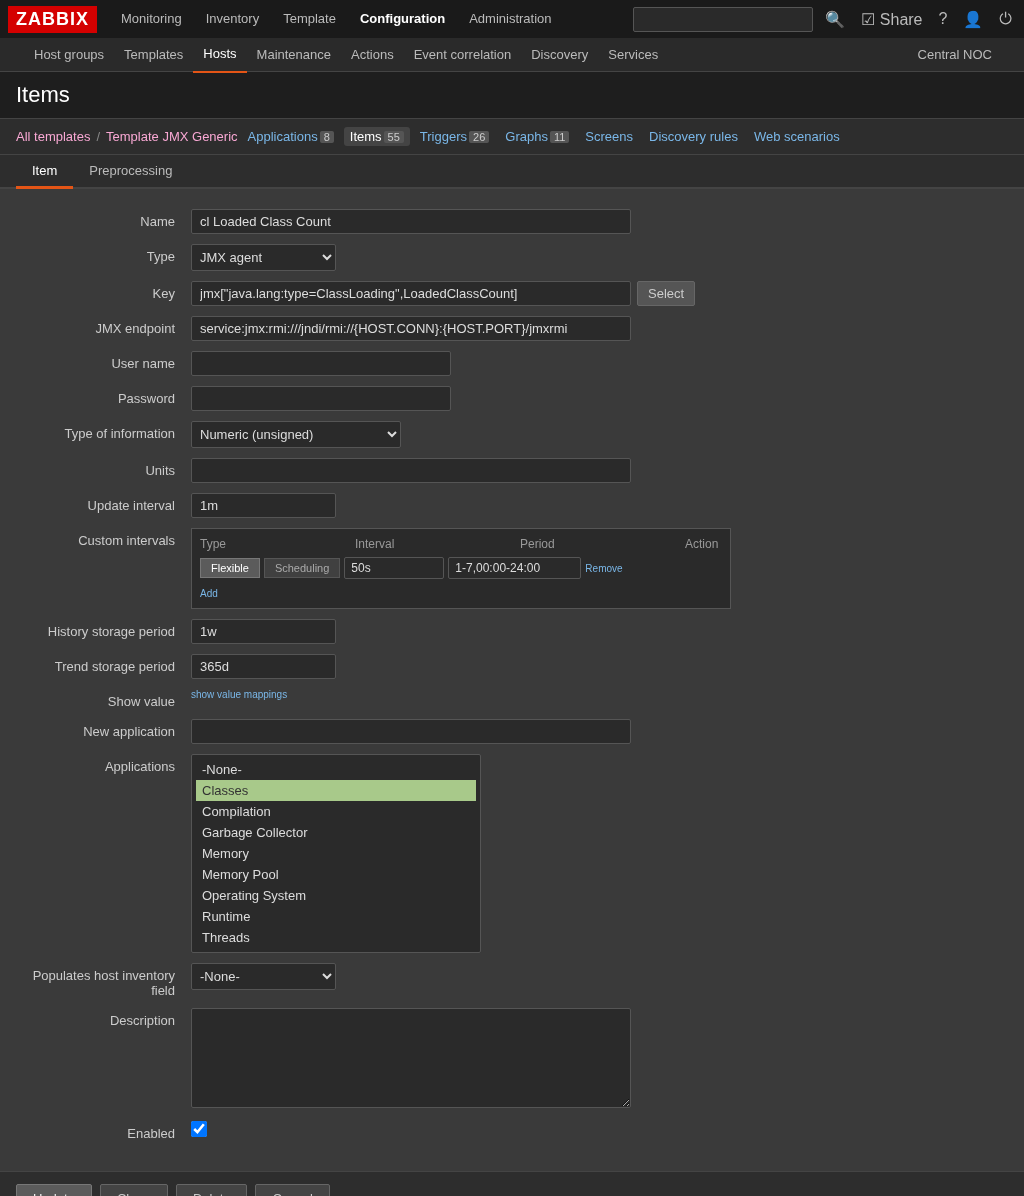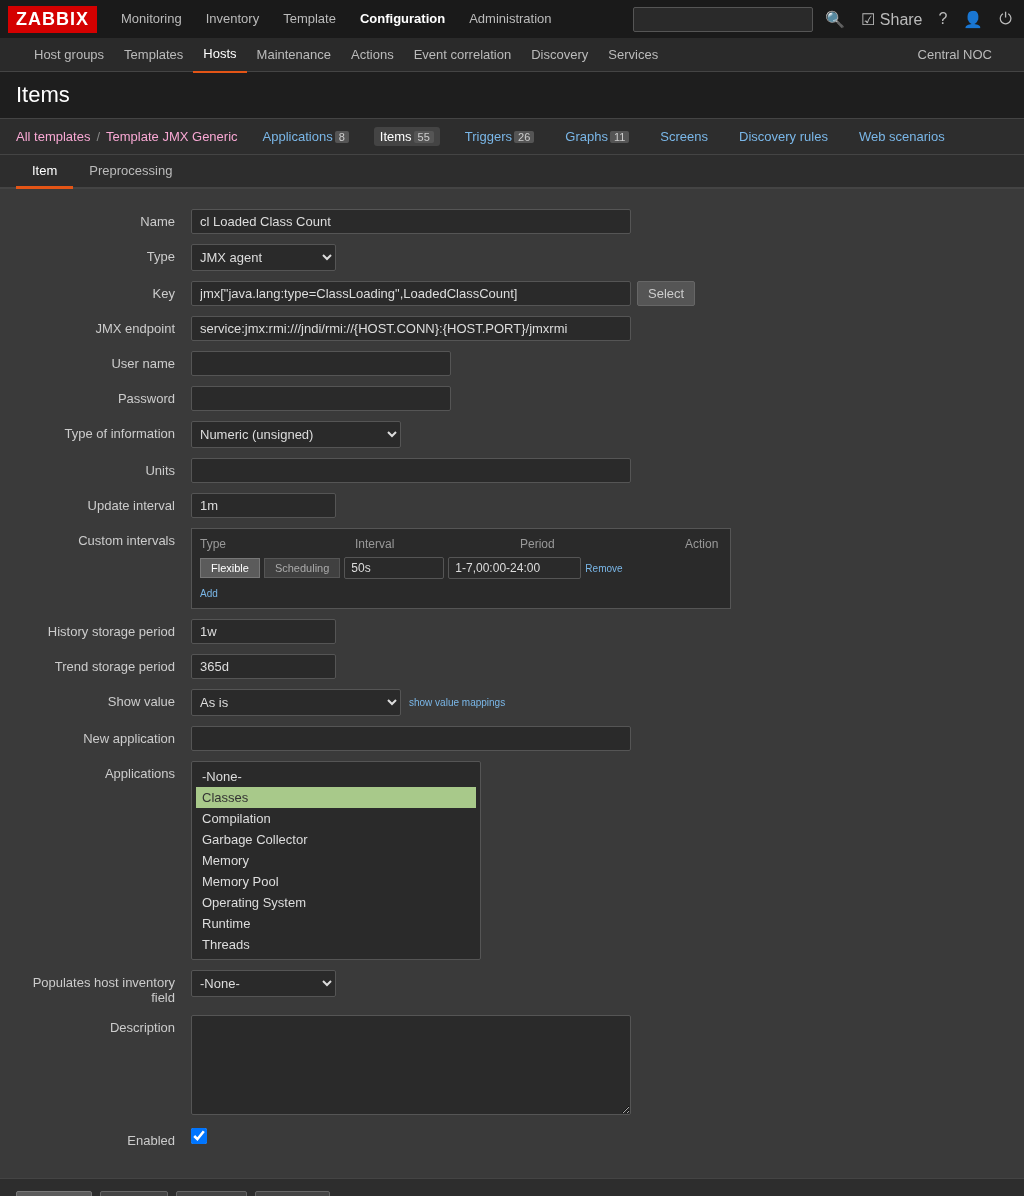--- a/index.html
+++ b/index.html
@@ -22,21 +22,21 @@
     .sub-nav-right { margin-left: auto; color: #bbb; font-size: 13px; padding-right: 8px; }
 
     
     .page-header { background: #1e1e1e; padding: 10px 16px; border-bottom: 1px solid #444; }
     .page-header h1 { color: #fff; font-size: 22px; font-weight: normal; }
 
     
     .breadcrumb-bar { background: #2d2d2d; padding: 8px 16px; display: flex; align-items: center; gap: 4px; border-bottom: 1px solid #444; flex-wrap: wrap; }
     .breadcrumb-bar a { color: #f9a8d4; text-decoration: none; font-size: 13px; }
     .breadcrumb-bar .sep { color: #888; margin: 0 2px; }
-    .breadcrumb-bar .tab-link { color: #7ab7e8; text-decoration: none; font-size: 13px; padding: 2px 6px; margin-left: 15px; }
+    .breadcrumb-bar .tab-link { color: #7ab7e8; text-decoration: none; font-size: 13px; padding: 2px 6px; }
     .breadcrumb-bar .tab-link.active { background: #444; color: #fff; border-radius: 3px; }
     .breadcrumb-bar .tab-link .badge { background: #555; color: #ccc; font-size: 11px; border-radius: 2px; padding: 0 4px; margin-left: 2px; }
 
     
     .content-tabs { background: #2d2d2d; display: flex; border-bottom: 2px solid #444; padding: 0 16px; }
     .content-tab { padding: 8px 16px; cursor: pointer; color: #bbb; font-size: 13px; border-bottom: 3px solid transparent; margin-bottom: -2px; }
     .content-tab.active { color: #fff; border-bottom: 3px solid #e45516; }
 
     
     .form-area { background: #3a3a3a; padding: 20px 16px; }
@@ -264,23 +264,20 @@
   <div class="form-row">
     <div class="form-label">Trend storage period</div>
     <div class="form-control-area">
       <input type="text" class="input-small" value="365d" style="">
     </div>
   </div>
 
   <div class="form-row">
     <div class="form-label">Show value</div>
     <div class="form-control-area show-value-row">
-      <select class="select-wide">
-        <option>As is</option>
-      </select>
       <a class="link-blue">show value mappings</a>
     </div>
   </div>
 
   <div class="form-row">
     <div class="form-label">New application</div>
     <div class="form-control-area">
       <input type="text" class="new-app-input" style="">
     </div>
   </div>

